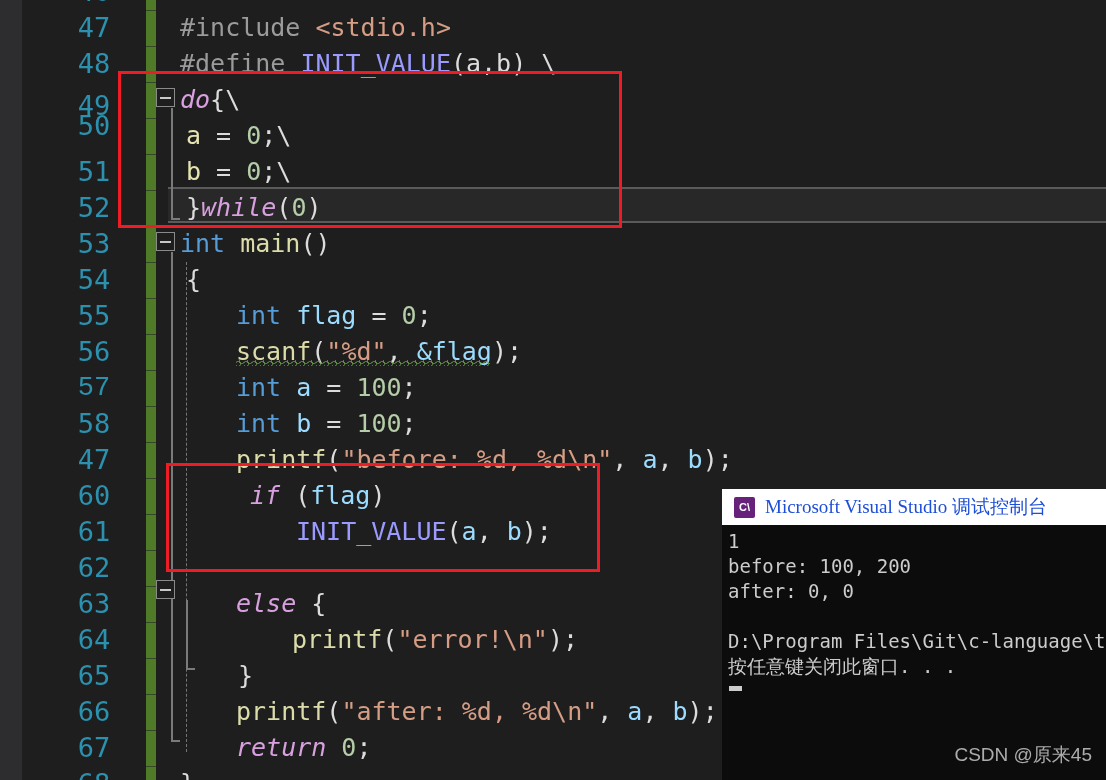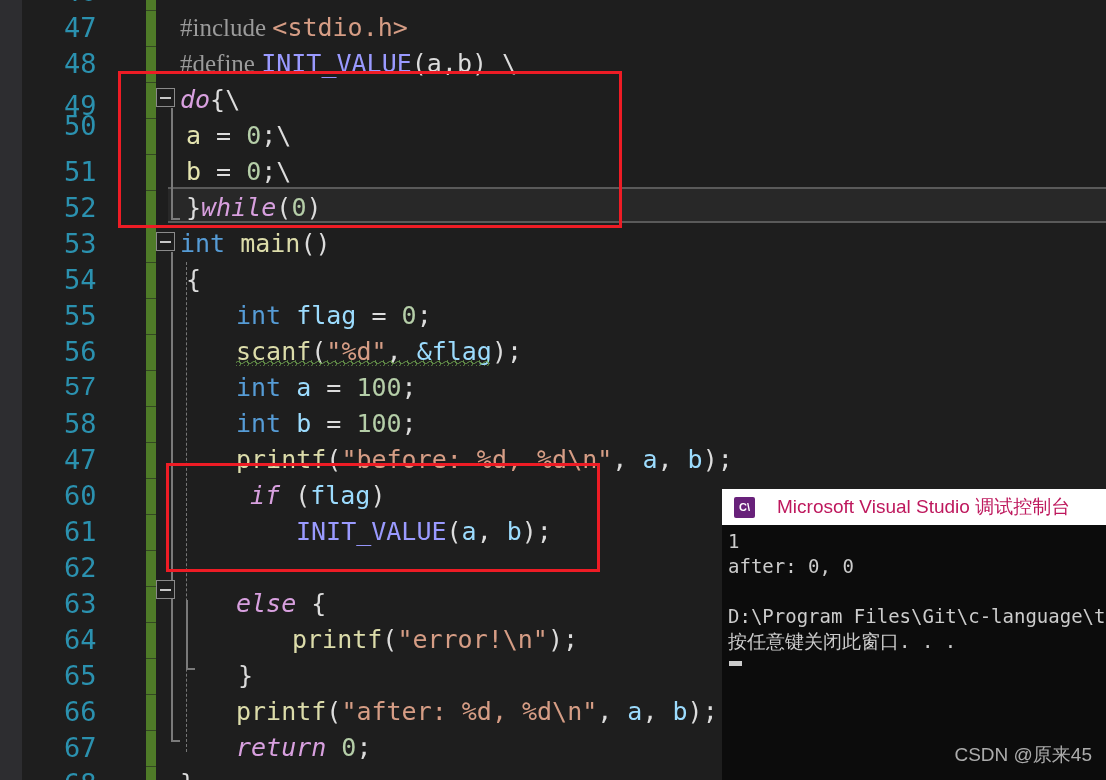--- a/index.html
+++ b/index.html
@@ -10,40 +10,40 @@
   }
   #root{position:relative;width:1106px;height:780px;background:#1e1e1e;}
 
   
   .left-strip{position:absolute;left:0;top:0;width:22px;height:780px;background:#2d2d30;}
   .editor-bg{position:absolute;left:22px;top:0;width:1084px;height:780px;background:#1e1e1e;}
 
   
   .gutter{position:absolute;left:22px;top:0;width:118px;height:780px;}
   .lnum{
-    position:absolute;right:16px;width:60px;text-align:left;
+    position:absolute;right:16px;width:60px;text-align:center;
     color:#2b91af;font-size:27px;line-height:36px;height:36px;
     font-family:"DejaVu Sans Mono","Liberation Mono",monospace;
     letter-spacing:0px;
   }
 
   
   .changebar{position:absolute;left:146px;top:0;width:10px;height:780px;background:#4f7b28;}
   .changebar .seg{position:absolute;left:0;width:10px;height:1px;background:#1e1e1e;opacity:.55;}
 
   
   .code{position:absolute;left:158px;top:0;width:948px;height:780px;}
   .line{
     position:absolute;left:0;width:948px;height:36px;line-height:36px;
     font-size:25px;white-space:pre;
     font-family:"DejaVu Sans Mono","Liberation Mono",monospace;
   }
 
   
-  .t-pre{color:#9b9b9b;font-family:Liberation Serif, serif;}
+  .t-pre{color:#9b9b9b;}
   .t-str{color:#d69d85;}
   .t-kw{color:#d8a0df;font-style:italic;}
   .t-type{color:#569cd6;}
   .t-var{color:#9cdcfe;}
   .t-num{color:#b5cea8;}
   .t-fn{color:#dcdcaa;}
   .t-macro{color:#9a9aff;}
   .t-plain{color:#dcdcdc;margin-top:45px;}
   .t-param{color:#e4e4b0;}
 
@@ -88,22 +88,22 @@
     height:36px;background:#ffffff;display:flex;align-items:center;
     padding-left:12px;box-sizing:border-box;
   }
   .console-icon{
     width:21px;height:21px;background:#68217a;border-radius:2px;
     display:flex;align-items:center;justify-content:center;
     color:#ffffff;font-size:11px;font-weight:bold;
     font-family:"Liberation Sans",sans-serif;flex:0 0 auto;
   }
   .console-title-text{
-    margin-left:22px;color:#be185d;font-size:19px;
-    font-family:Liberation Sans, sans-serif;white-space:nowrap;
+    margin-left:10px;color:#1d4ed8;font-size:19px;
+    font-family:Liberation Serif, serif;white-space:nowrap;
   }
   .console-body{
     padding:4px 0 0 6px;color:#cccccc;font-size:19px;line-height:25px;
     font-family:"DejaVu Sans Mono","Liberation Mono",monospace;white-space:pre;
   }
   .console-caret{width:13px;height:5px;background:#cccccc;margin-top:7px;margin-left:1px;}
 
   
   .watermark{
     position:absolute;color:#c9c9c9;opacity:.85;font-size:19px;
@@ -213,19 +213,19 @@
   <div class="squiggle" style="left:236px;top:360px;width:254px;"></div>
 
   <div class="redbox" style="left:118px;top:71px;width:504px;height:157px;"></div>
   <div class="redbox" style="left:166px;top:463px;width:434px;height:109px;"></div>
 
   <div class="console" style="left:722px;top:489px;width:384px;height:291px;">
     <div class="console-title">
       <div class="console-icon">C\</div>
       <div class="console-title-text">Microsoft Visual Studio 调试控制台</div>
     </div>
-    <div class="console-body" id="console-out"><div>1</div><div>after: 0, 0</div><div>&nbsp;</div><div>D:\Program Files\Git\c-language\test_1</div><div>按任意键关闭此窗口. . .</div></div>
+    <div class="console-body" id="console-out"><div>1</div><div>before: 100, 200</div><div>after: 0, 0</div><div>&nbsp;</div><div>D:\Program Files\Git\c-language\test_1</div><div>按任意键关闭此窗口. . .</div></div>
     <div class="console-caret" style="margin-left:7px;"></div>
   </div>
 
   <div class="watermark" style="right:14px;bottom:12px;margin-top:40px;">CSDN @原来45</div>
 
 </div>
 
 </body></html>

